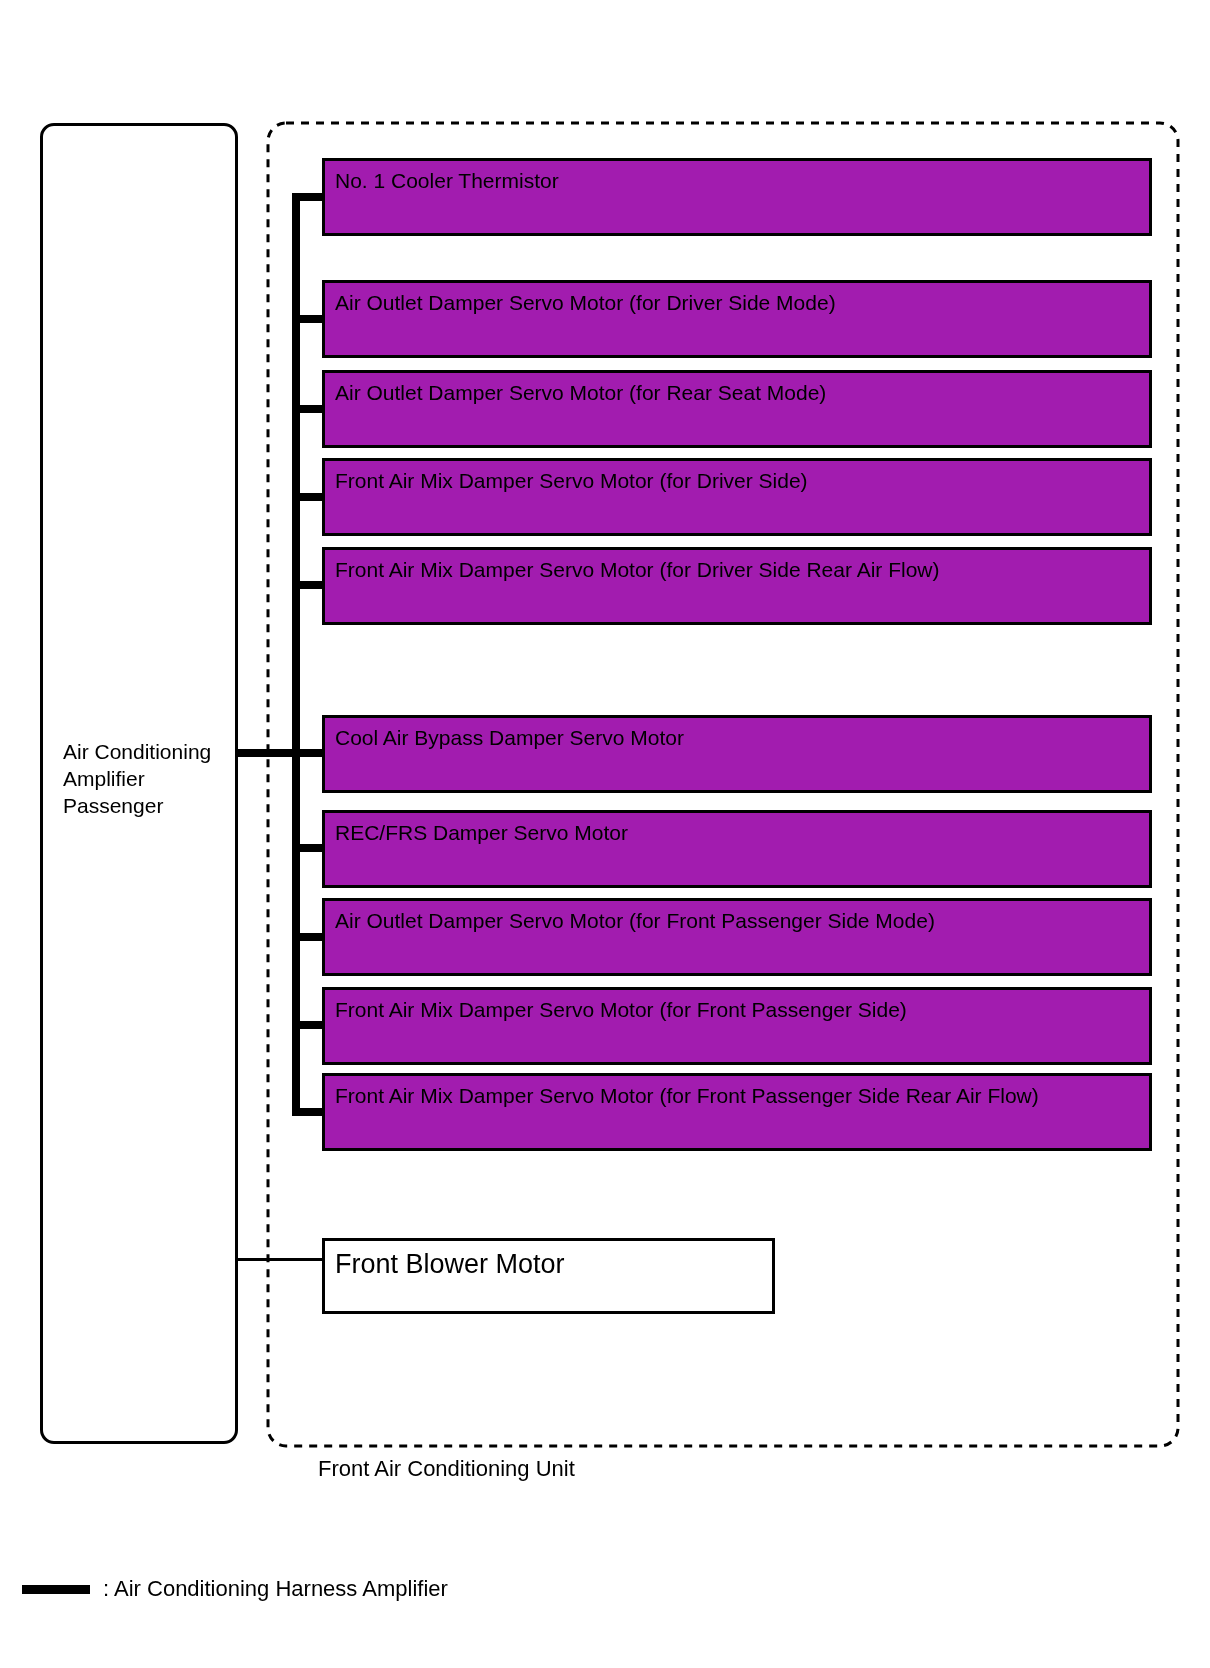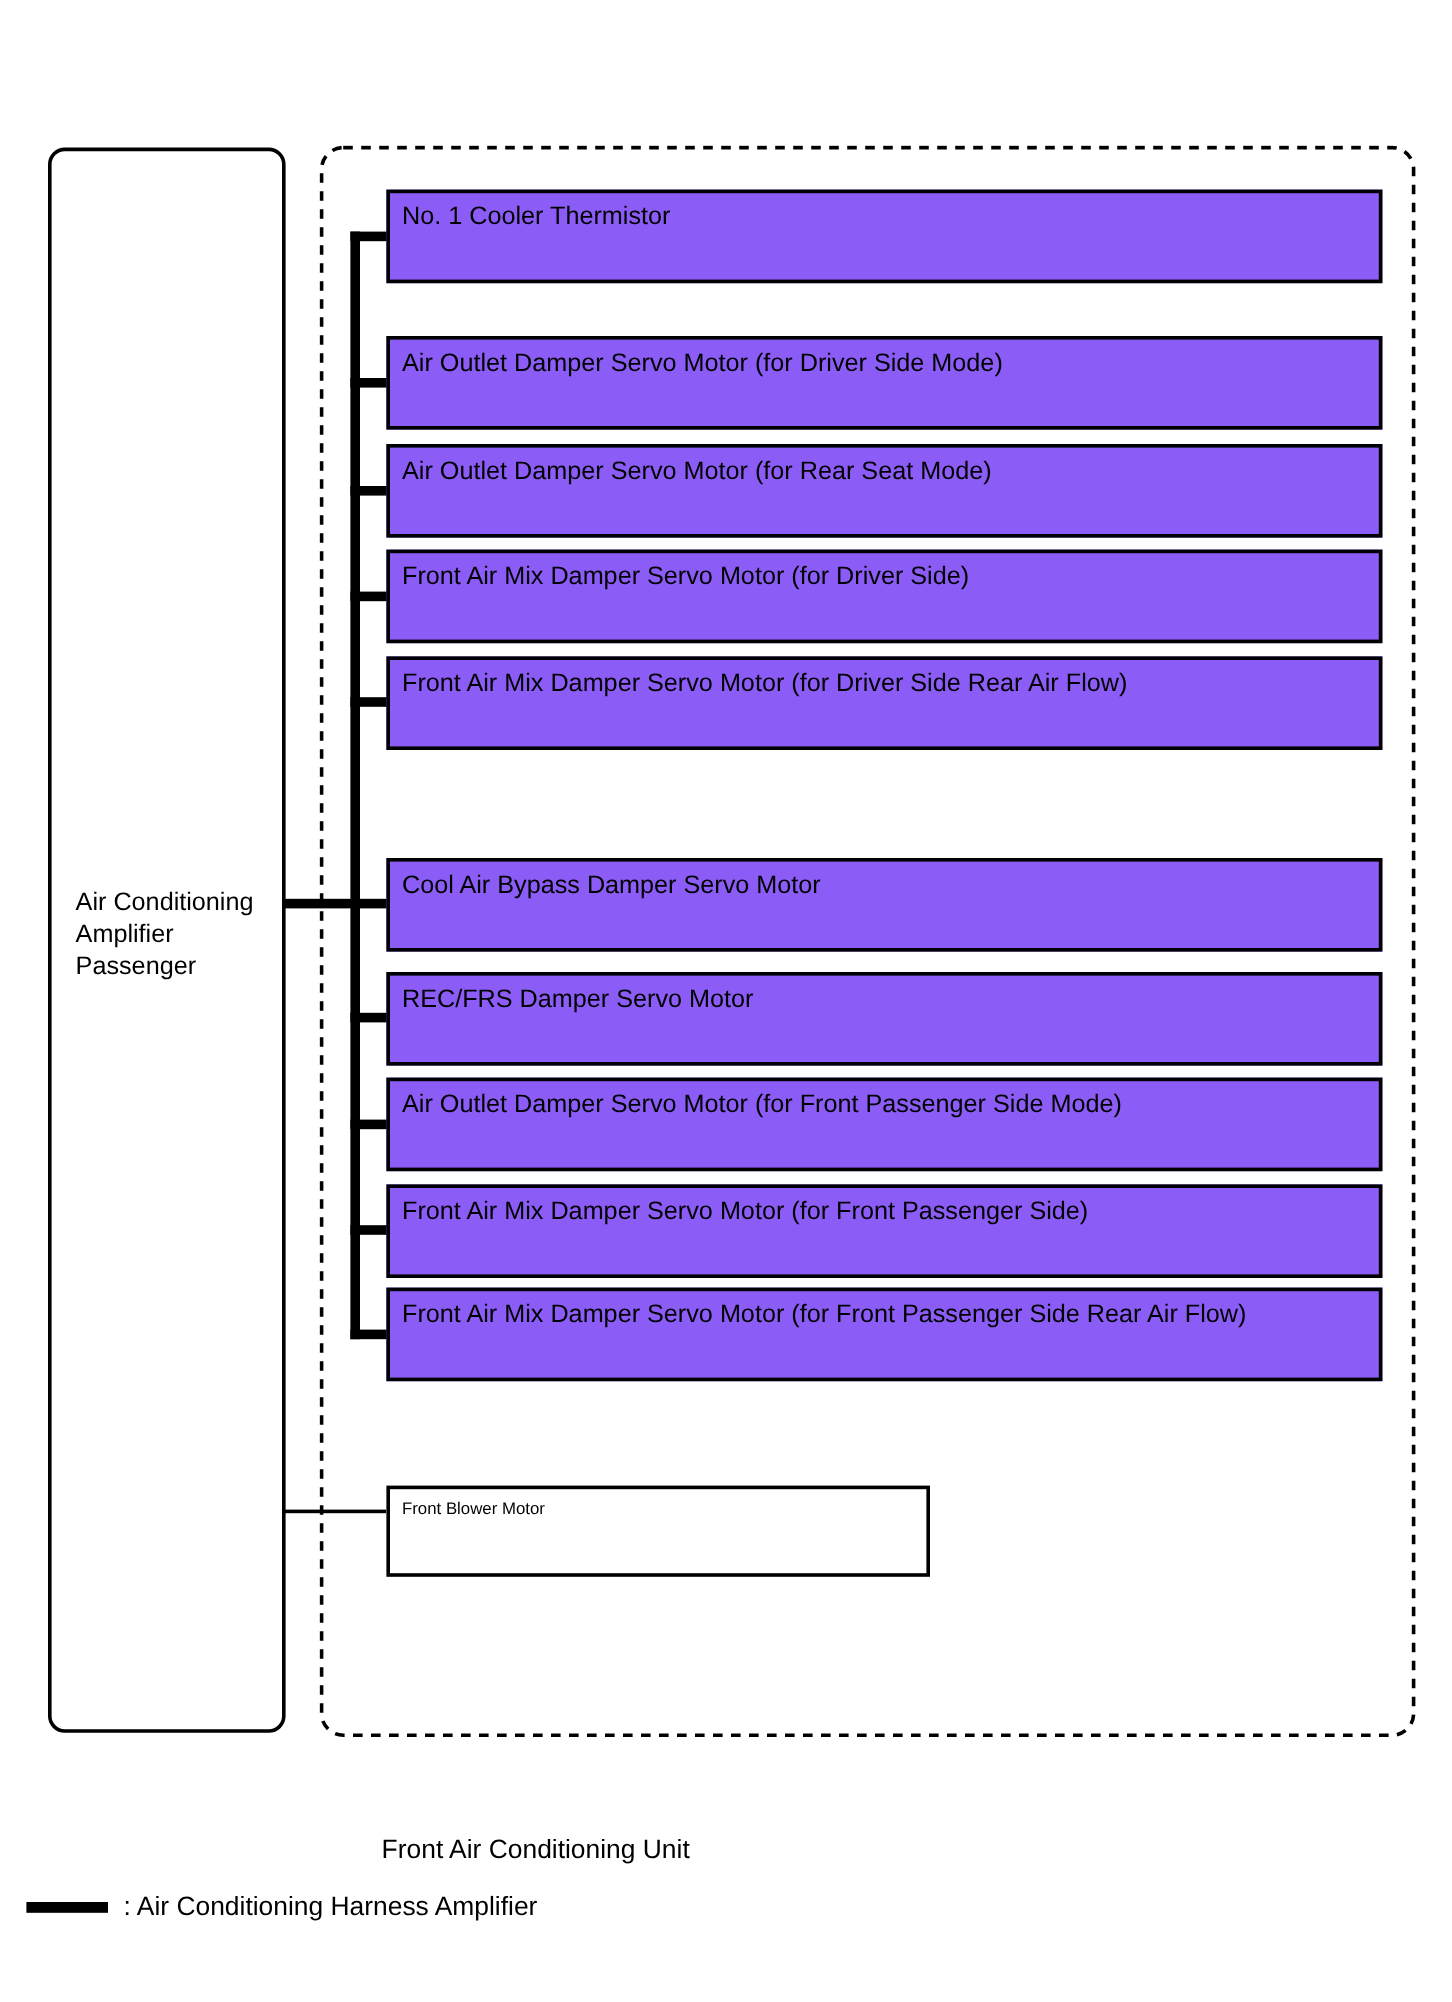--- a/index.html
+++ b/index.html
@@ -34,33 +34,33 @@
     position:absolute;
     left:266px; top:121px;
     width:914px; height:1327px;
   }
   .comp{
     position:absolute;
     left:322px;
     width:830px; height:78px;
     border:3px solid #000;
     box-sizing:border-box;
-    background:#8b5cf6;
+    background:#a21caf;
     font-size:21px;
     padding:8px 12px 0 10px;
     white-space:nowrap;
   }
   .blower-box{
     position:absolute;
     left:322px; top:1238px;
     width:453px; height:76px;
     border:3px solid #000;
     box-sizing:border-box;
     background:#fff;
-    font-size:14px;
+    font-size:27px;
     padding:8px 0 0 10px;
     white-space:nowrap;
   }
   .trunk{
     position:absolute;
     left:292px; top:193px;
     width:8px; height:923px;
     background:#000;
   }
   .stub{
@@ -76,21 +76,21 @@
     background:#000;
   }
   .blower-line{
     position:absolute;
     left:237px; top:1258px;
     width:85px; height:3px;
     background:#000;
   }
   .unit-label{
     position:absolute;
-    left:318px; top:1528px;
+    left:318px; top:1456px;
     font-size:22px;
     white-space:nowrap;
   }
   .legend{
     position:absolute;
     left:22px; top:1576px;
     display:flex;
     align-items:center;
     gap:13px;
   }

